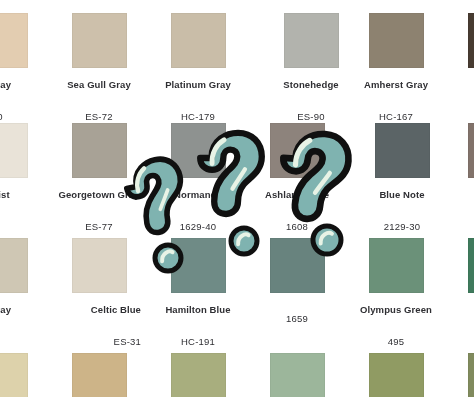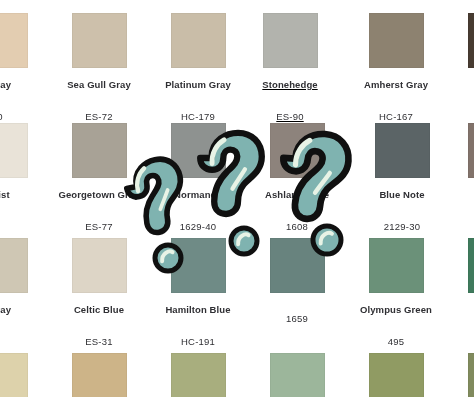--- a/index.html
+++ b/index.html
@@ -98,21 +98,21 @@
         <div class="cell" style="left: 57px;">
           <div class="swatch" style="background: rgb(205, 192, 171);"></div>
           <div class="sw-name">Sea Gull Gray</div>
           <div class="sw-code">ES-72</div>
         </div>
         <div class="cell" style="left: 156px;">
           <div class="swatch" style="background: rgb(201, 189, 168);"></div>
           <div class="sw-name">Platinum Gray</div>
           <div class="sw-code">HC-179</div>
         </div>
-        <div class="cell" style="left: 248px; text-decoration: underline;">
+        <div class="cell" style="left: 269px;">
           <div class="swatch" style="background: rgb(178, 179, 173);"></div>
           <div class="sw-name">Stonehedge</div>
           <div class="sw-code">ES-90</div>
         </div>
         <div class="cell" style="left: 354px;">
           <div class="swatch" style="background: rgb(141, 130, 112);"></div>
           <div class="sw-name">Amherst Gray</div>
           <div class="sw-code">HC-167</div>
         </div>
         <div class="cell clip-right" style="left: 453px;">
@@ -148,21 +148,21 @@
         <div class="cell clip-right" style="left: 453px;">
           <div class="swatch" style="background: rgb(129, 114, 106);"></div>
           <div class="sw-name">West</div>
         </div>
       </div>
       <div class="row row-2">
         <div class="cell clip-left" style="left: -42px;">
           <div class="swatch" style="background: rgb(207, 199, 180);"></div>
           <div class="sw-name">Gray</div>
         </div>
-        <div class="cell" style="left: 57px;">
+        <div class="cell" style="left: 57px; text-align: right;">
           <div class="swatch" style="background: rgb(221, 213, 198);"></div>
           <div class="sw-name">Celtic Blue</div>
           <div class="sw-code">ES-31</div>
         </div>
         <div class="cell" style="left: 156px;">
           <div class="swatch" style="background: rgb(111, 139, 134);"></div>
           <div class="sw-name">Hamilton Blue</div>
           <div class="sw-code">HC-191</div>
         </div>
         <div class="cell" style="left: 255px;">

